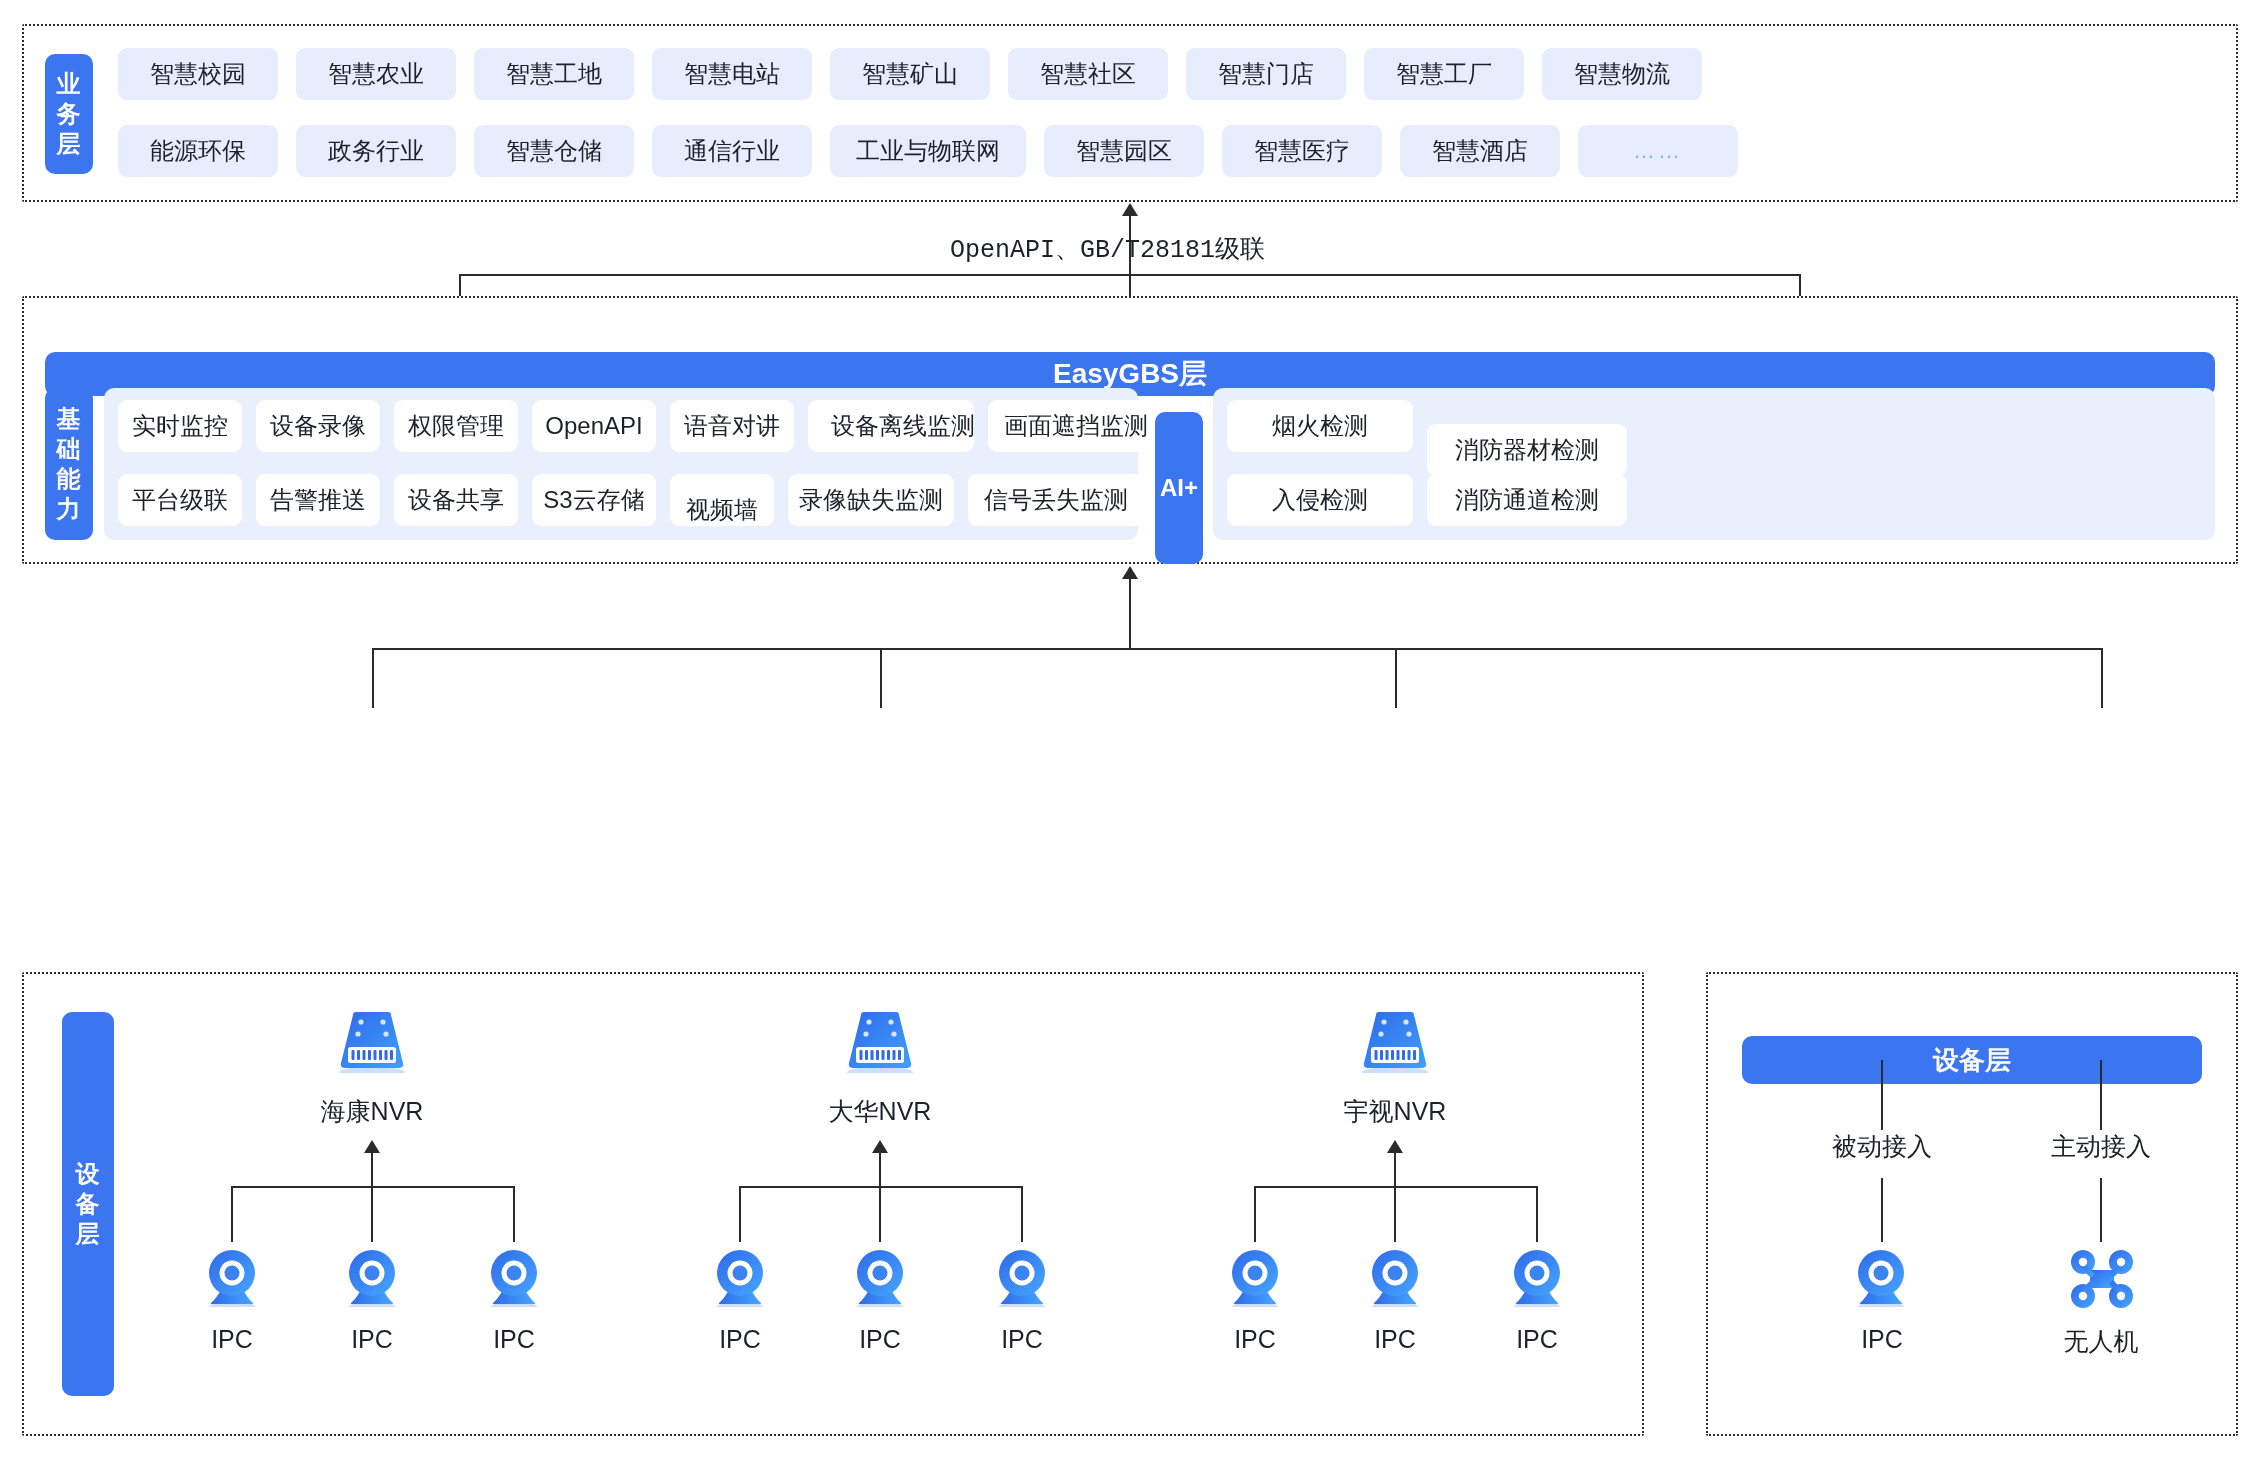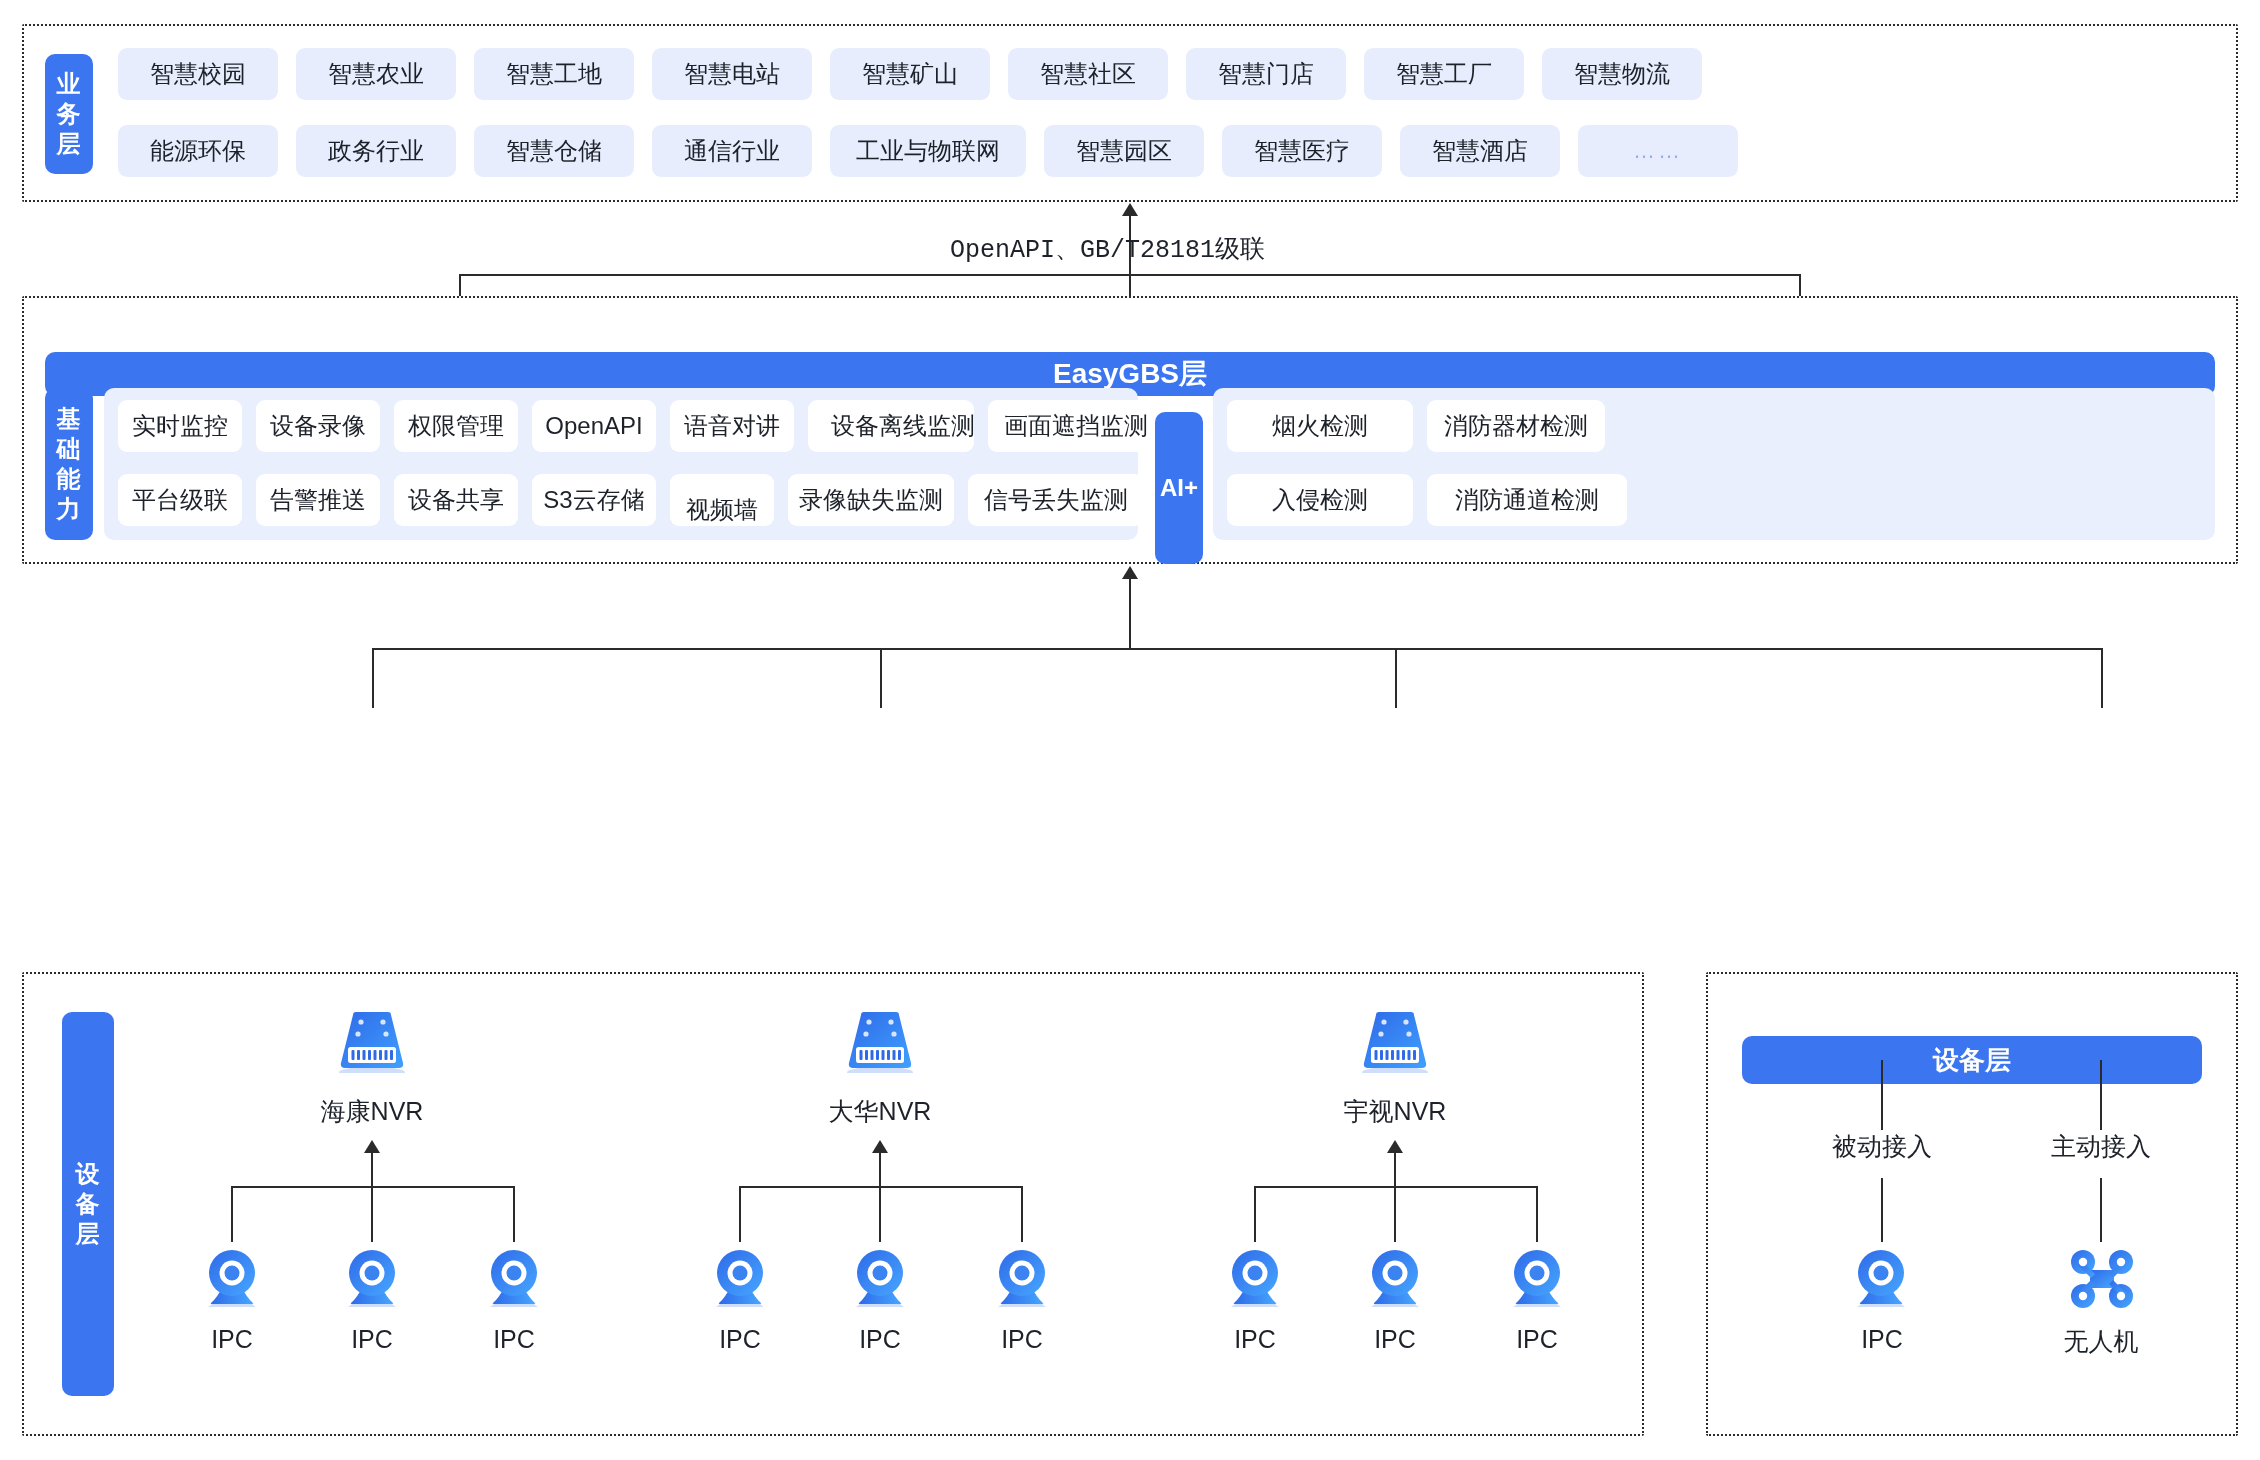--- a/index.html
+++ b/index.html
@@ -249,21 +249,21 @@
     </div>
 
   <div class="bluebar" style="left:1155px; top:388px; width:48px; height:152px; font-size:24px;">
     <span>AI+</span>
   </div>
   <div class="panel-soft" style="left:1213px; top:388px; width:1002px; height:152px;"></div>
   <div id="ai-row1" style="position:absolute; left:1227px; top:400px; display:flex; gap:14px;">
       <div class="cap-chip" style="width: 186px;">
         <span>烟火检测</span>
       </div>
-      <div class="cap-chip" style="width: 178px;">
+      <div class="cap-chip" style="width: 200px; margin-top: 24px;">
         <span>消防器材检测</span>
       </div>
     </div>
   <div id="ai-row2" style="position:absolute; left:1227px; top:474px; display:flex; gap:14px;">
       <div class="cap-chip" style="width: 186px;">
         <span>入侵检测</span>
       </div>
       <div class="cap-chip" style="width: 200px;">
         <span>消防通道检测</span>
       </div>

